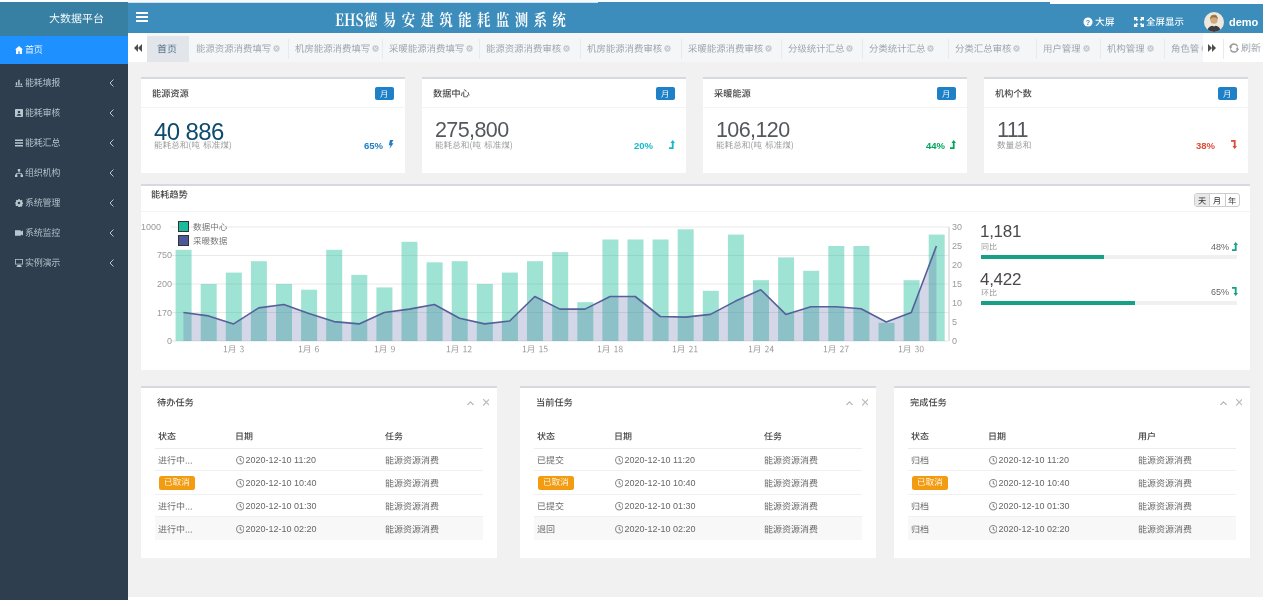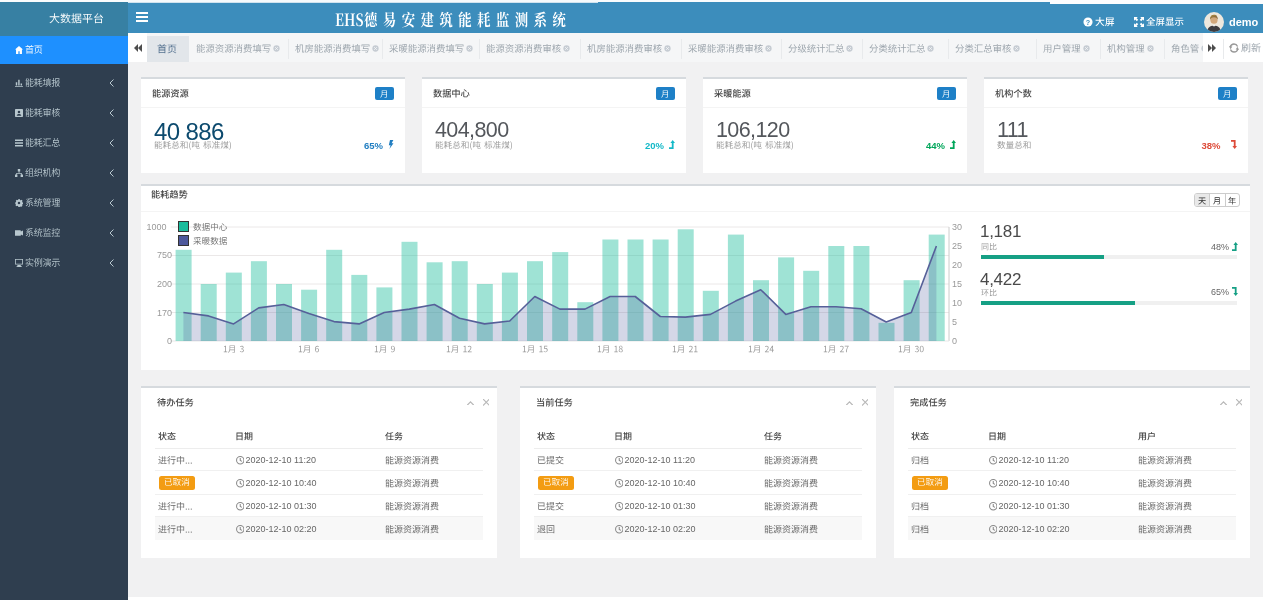--- a/index.html
+++ b/index.html
@@ -509,38 +509,38 @@
   </div>
 <div class="abs" style="left:656px;top:87px;width:19px;height:13px;background:#1e80c7;border-radius:2px"></div>
 <div style="position:absolute;left:661px;top:88.5px;">
     <svg class="t" width="8" height="11">
       <g fill="#ffffff" transform="translate(0,8.07) scale(0.0085,-0.0085)">
         <use href="#g69" x="0"></use>
       </g>
     </svg>
   </div>
 <div class="abs" style="left:422px;top:106.5px;width:264px;height:1px;background:#f4f4f4"></div>
-<div class="abs" style="left:435px;top:118px;width:240px;font-size:21.5px;letter-spacing:-0.6px;color:#54575c;font-family:'Liberation Sans'">404,800</div>
+<div class="abs" style="left:435px;top:118px;width:240px;font-size:21.5px;letter-spacing:-0.6px;color:#54575c;font-family:'Liberation Sans'">275,800</div>
 <div style="position:absolute;left:434.5px;top:139.5px;">
     <svg class="t" width="78" height="11">
       <g fill="#9a9a9a" transform="translate(0,8.17) scale(0.0086,-0.0086)">
         <use href="#g7" x="0"></use>
         <use href="#g8" x="1000"></use>
         <use href="#g14" x="2000"></use>
         <use href="#g70" x="3000"></use>
         <use href="#g71" x="4000"></use>
         <use href="#g72" x="4338"></use>
         <use href="#g73" x="5708"></use>
         <use href="#g74" x="6708"></use>
         <use href="#g75" x="7708"></use>
         <use href="#g76" x="8708"></use>
       </g>
     </svg>
   </div>
-<div class="abs" style="left:634px;top:140px;width:30px;text-align:right;font-size:9.5px;font-weight:bold;color:#14b9c8">20%</div>
+<div class="abs" style="left:634px;top:140px;width:30px;font-size:9.5px;font-weight:bold;color:#14b9c8">20%</div>
 <svg class="abs" width="7" height="9" style="left:668px;top:140px" viewBox="0 0 7 9" fill="#14b9c8">
     <path d="M4.7 0L7 2.9H5.6V9H1V7.3h2.8V2.9H2.4z"></path>
   </svg>
 <div class="abs" style="left:703px;top:77px;width:264px;height:96px;background:#fff;border-top:2px solid #d6dade"></div>
 <div style="position:absolute;left:713.5px;top:87.5px;">
     <svg class="t" width="37" height="12">
       <g fill="#444444" transform="translate(0,8.74) scale(0.0092,-0.0092)">
         <use href="#g81" x="0"></use>
         <use href="#g82" x="1000"></use>
         <use href="#g66" x="2000"></use>
@@ -602,21 +602,21 @@
 <div style="position:absolute;left:996.5px;top:139.5px;">
     <svg class="t" width="34" height="11">
       <g fill="#9a9a9a" transform="translate(0,8.17) scale(0.0086,-0.0086)">
         <use href="#g1" x="0"></use>
         <use href="#g86" x="1000"></use>
         <use href="#g14" x="2000"></use>
         <use href="#g70" x="3000"></use>
       </g>
     </svg>
   </div>
-<div class="abs" style="left:1196px;top:140px;width:30px;text-align:center;font-size:9.5px;font-weight:bold;color:#dd4b39">38%</div>
+<div class="abs" style="left:1196px;top:140px;width:30px;text-align:left;font-size:9.5px;font-weight:bold;color:#dd4b39">38%</div>
 <svg class="abs" width="7" height="9" style="left:1230px;top:140px" viewBox="0 0 7 9" fill="#dd4b39">
     <path d="M4.7 9L7 6.1H5.6V0H1v1.7h2.8v4.4H2.4z"></path>
   </svg>
 <div class="abs" style="left:141px;top:184px;width:1109px;height:186px;background:#fff;border-top:2px solid #d6dade"></div>
 <div style="position:absolute;left:151px;top:189px;">
     <svg class="t" width="37" height="12">
       <g fill="#444444" transform="translate(0,8.74) scale(0.0092,-0.0092)">
         <use href="#g66" x="0"></use>
         <use href="#g87" x="1000"></use>
         <use href="#g88" x="2000"></use>
@@ -686,21 +686,21 @@
       <rect x="662.2" y="59.8" width="16" height="70.2"></rect>
       <rect x="687.3" y="35.0" width="16" height="95.0"></rect>
       <rect x="712.4" y="35.0" width="16" height="95.0"></rect>
       <rect x="737.5" y="111.8" width="16" height="18.2"></rect>
       <rect x="762.6" y="69.2" width="16" height="60.8"></rect>
       <rect x="787.7" y="23.6" width="16" height="106.4"></rect>
     </g>
 <path d="M42.4,101.5 L67.5,104.9 L92.6,112.9 L117.7,96.9 L142.8,93.5 L167.9,102.6 L193.0,110.6 L218.1,112.9 L243.2,101.5 L268.3,98.1 L293.4,93.5 L318.5,107.2 L343.6,112.9 L368.7,110.0 L393.8,85.5 L418.9,98.1 L444.0,98.1 L469.1,85.5 L494.2,85.5 L519.3,105.5 L544.4,106.1 L569.5,103.4 L594.6,90.1 L619.7,78.7 L644.8,103.4 L669.9,95.8 L695.0,95.8 L720.1,97.7 L745.2,111.0 L770.3,101.5 L795.4,35.0 L795.4,130.0 L42.4,130.0 Z" fill="#4d589b" fill-opacity="0.24"></path>
 <polyline points="42.4,101.5 67.5,104.9 92.6,112.9 117.7,96.9 142.8,93.5 167.9,102.6 193.0,110.6 218.1,112.9 243.2,101.5 268.3,98.1 293.4,93.5 318.5,107.2 343.6,112.9 368.7,110.0 393.8,85.5 418.9,98.1 444.0,98.1 469.1,85.5 494.2,85.5 519.3,105.5 544.4,106.1 569.5,103.4 594.6,90.1 619.7,78.7 644.8,103.4 669.9,95.8 695.0,95.8 720.1,97.7 745.2,111.0 770.3,101.5 795.4,35.0" fill="none" stroke="#566099" stroke-width="1.6" stroke-linejoin="round"></polyline>
 </svg>
-<div class="abs" style="left:141px;top:222px;width:31px;text-align:center;font-size:9px;color:#999">1000</div>
+<div class="abs" style="left:141px;top:222px;width:31px;text-align:left;font-size:9px;color:#999">1000</div>
 <div class="abs" style="left:141px;top:250px;width:31px;text-align:right;font-size:9px;color:#999">750</div>
 <div class="abs" style="left:141px;top:279px;width:31px;text-align:right;font-size:9px;color:#999">200</div>
 <div class="abs" style="left:141px;top:308px;width:31px;text-align:right;font-size:9px;color:#999">170</div>
 <div class="abs" style="left:141px;top:336px;width:31px;text-align:right;font-size:9px;color:#999">0</div>
 <div class="abs" style="left:952px;top:222.0px;font-size:9px;color:#999">30</div>
 <div class="abs" style="left:952px;top:241.0px;font-size:9px;color:#999">25</div>
 <div class="abs" style="left:952px;top:260.0px;font-size:9px;color:#999">20</div>
 <div class="abs" style="left:952px;top:279.0px;font-size:9px;color:#999">15</div>
 <div class="abs" style="left:952px;top:298.0px;font-size:9px;color:#999">10</div>
 <div class="abs" style="left:952px;top:317.0px;font-size:9px;color:#999">5</div>

